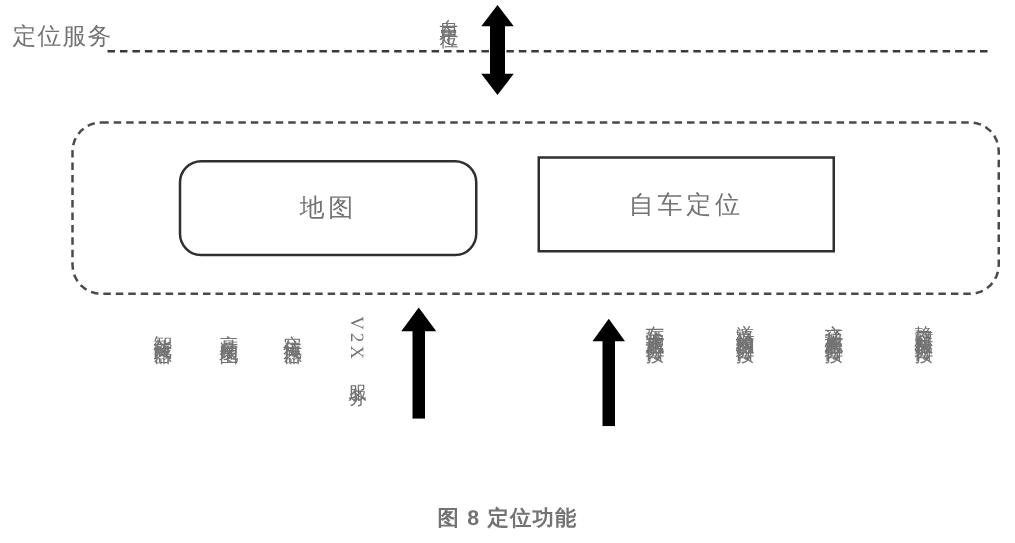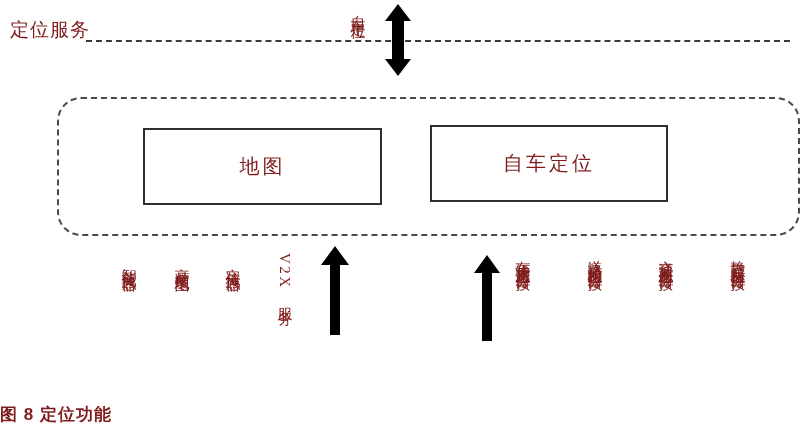--- a/index.html
+++ b/index.html
@@ -1,21 +1,21 @@
 <!DOCTYPE html>
 <html><head>
 <meta charset="utf-8">
 <style>
   html,body{margin:0;padding:0;background:#ffffff;}
   .stage{
     position:relative;
     width:812px;height:434px;
     background:#ffffff;
     font-family:"Liberation Serif","DejaVu Serif",serif;
-    color:#7f1d1d;
+    color:#737373;
     overflow:hidden;
   }
   
   .svc-label{
     position:absolute;left:6px;top:16px;width:88px;
     font-size:19px;line-height:27px;text-align:center;
     letter-spacing:1px;
   }
   
   .dash-top{
@@ -40,21 +40,21 @@
     box-sizing:border-box;
   }
   .box{
     position:absolute;
     border:2px solid #2f2f2f;
     background:#ffffff;
     display:flex;align-items:center;justify-content:center;
     font-size:20px;letter-spacing:3px;
     box-sizing:border-box;
   }
-  .box-map{left:143px;top:128px;width:239px;height:77px;}
+  .box-map{left:143px;top:128px;width:239px;height:77px;border-radius:18px;}
   .box-ego{left:430px;top:125px;width:238px;height:77px;}
   .up-arrow{position:absolute;}
   .up-arrow-1{left:320px;top:246px;}
   .up-arrow-2{left:473px;top:255px;}
   
   .vlabel{
     position:absolute;
     writing-mode:vertical-rl;
     text-orientation:mixed;
     font-size:15px;letter-spacing:2.5px;
@@ -66,20 +66,21 @@
   .vl-2{left:172px;}
   .vl-3{left:223px;}
   .vl-4{left:275px;top:253px;}
   .vl-5{left:513px;}
   .vl-6{left:585px;}
   .vl-7{left:656px;}
   .vl-8{left:728px;}
   
   .caption{
     position:absolute;left:0;top:403px;width:812px;
+    text-align:center;
     font-family:"Liberation Sans","DejaVu Sans",sans-serif;
     font-weight:bold;font-size:17px;letter-spacing:1px;
   }
 </style>
 </head>
 <body>
 
 <div class="stage">
 
   <div class="svc-label">

